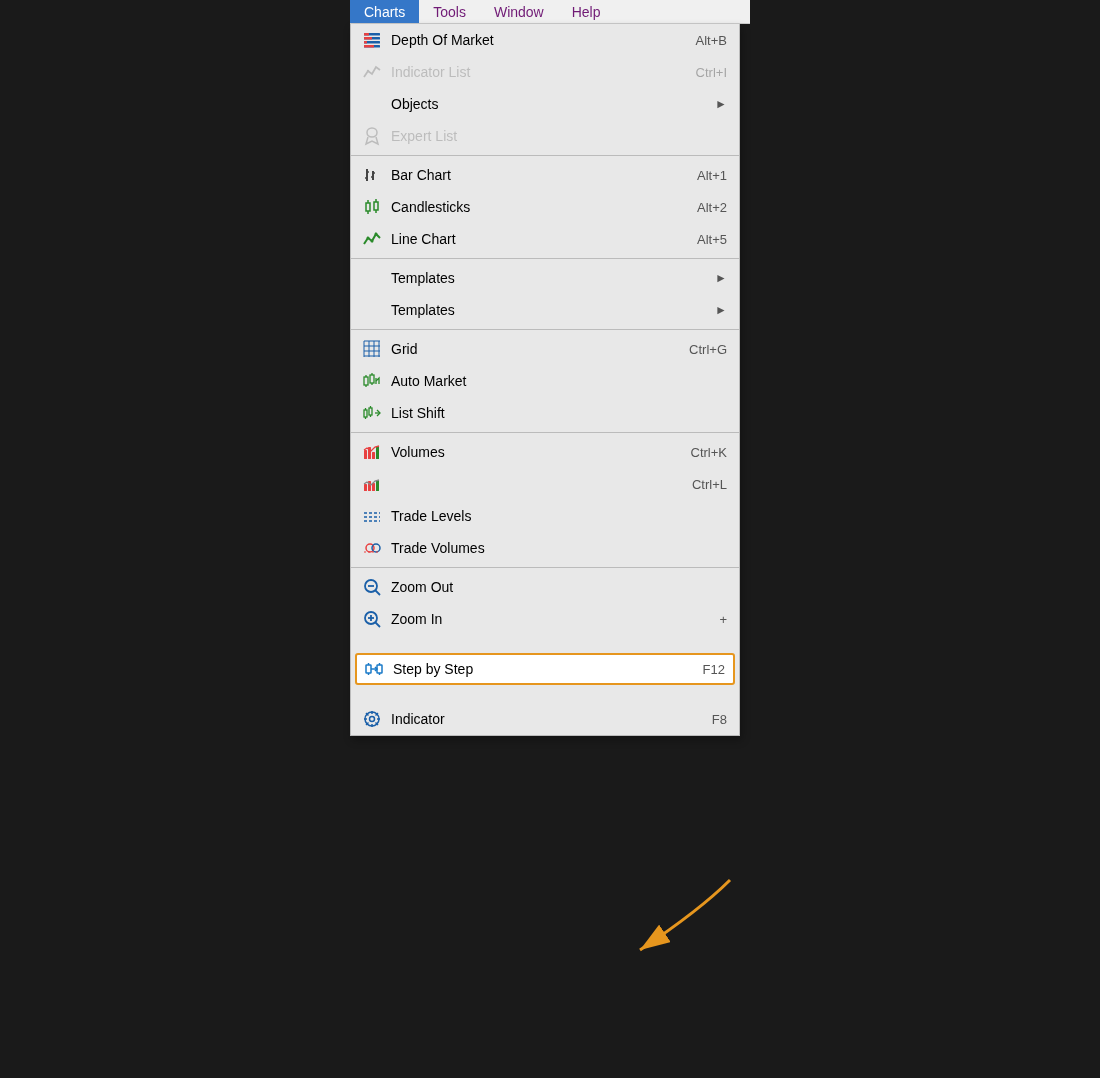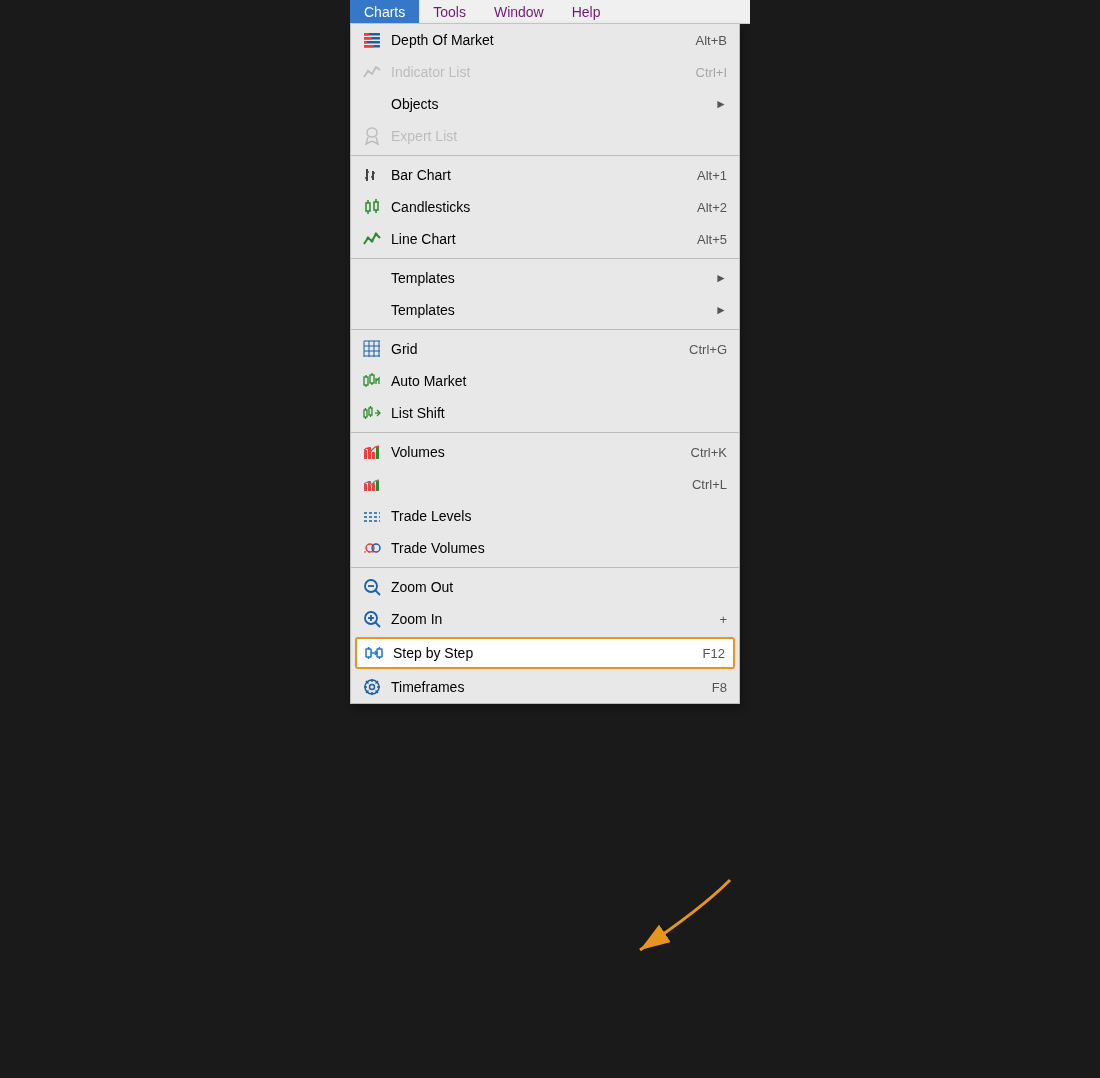--- a/index.html
+++ b/index.html
@@ -64,21 +64,21 @@
 
     .menu-item.disabled {
       opacity: 0.45;
       cursor: default;
     }
 
     .menu-item.highlighted {
       background: #fff;
       border: 2px solid #e6961e;
       border-radius: 3px;
-      margin: 2px 4px;
+      margin: 18px 4px;
       padding: 3px 8px 3px 4px;
     }
 
     .menu-separator {
       height: 1px;
       background: #bbb;
       margin: 3px 0;
     }
 
     .item-icon {
@@ -402,21 +402,21 @@
           <line x1="10" y1="2" x2="10" y2="5" stroke="#1a5fa8" stroke-width="1.5"></line>
           <line x1="10" y1="15" x2="10" y2="18" stroke="#1a5fa8" stroke-width="1.5"></line>
           <line x1="2" y1="10" x2="5" y2="10" stroke="#1a5fa8" stroke-width="1.5"></line>
           <line x1="15" y1="10" x2="18" y2="10" stroke="#1a5fa8" stroke-width="1.5"></line>
           <line x1="4" y1="4" x2="6.5" y2="6.5" stroke="#1a5fa8" stroke-width="1.5"></line>
           <line x1="13.5" y1="13.5" x2="16" y2="16" stroke="#1a5fa8" stroke-width="1.5"></line>
           <line x1="16" y1="4" x2="13.5" y2="6.5" stroke="#1a5fa8" stroke-width="1.5"></line>
           <line x1="6.5" y1="13.5" x2="4" y2="16" stroke="#1a5fa8" stroke-width="1.5"></line>
         </svg>
       </span>
-      <span class="item-label">Timeframes</span>
+      <span class="item-label">Indicator</span>
       <span class="item-shortcut">F8</span>
     </div>
 
   </div>
 </div>
 
 <svg style="position:absolute; left:580px; top:870px; width:200px; height:120px; pointer-events:none; overflow:visible;">
   <defs>
     <marker id="arrowhead" markerWidth="10" markerHeight="7" refX="10" refY="3.5" orient="auto">
       <polygon points="0 0, 10 3.5, 0 7" fill="#e6961e"></polygon>

